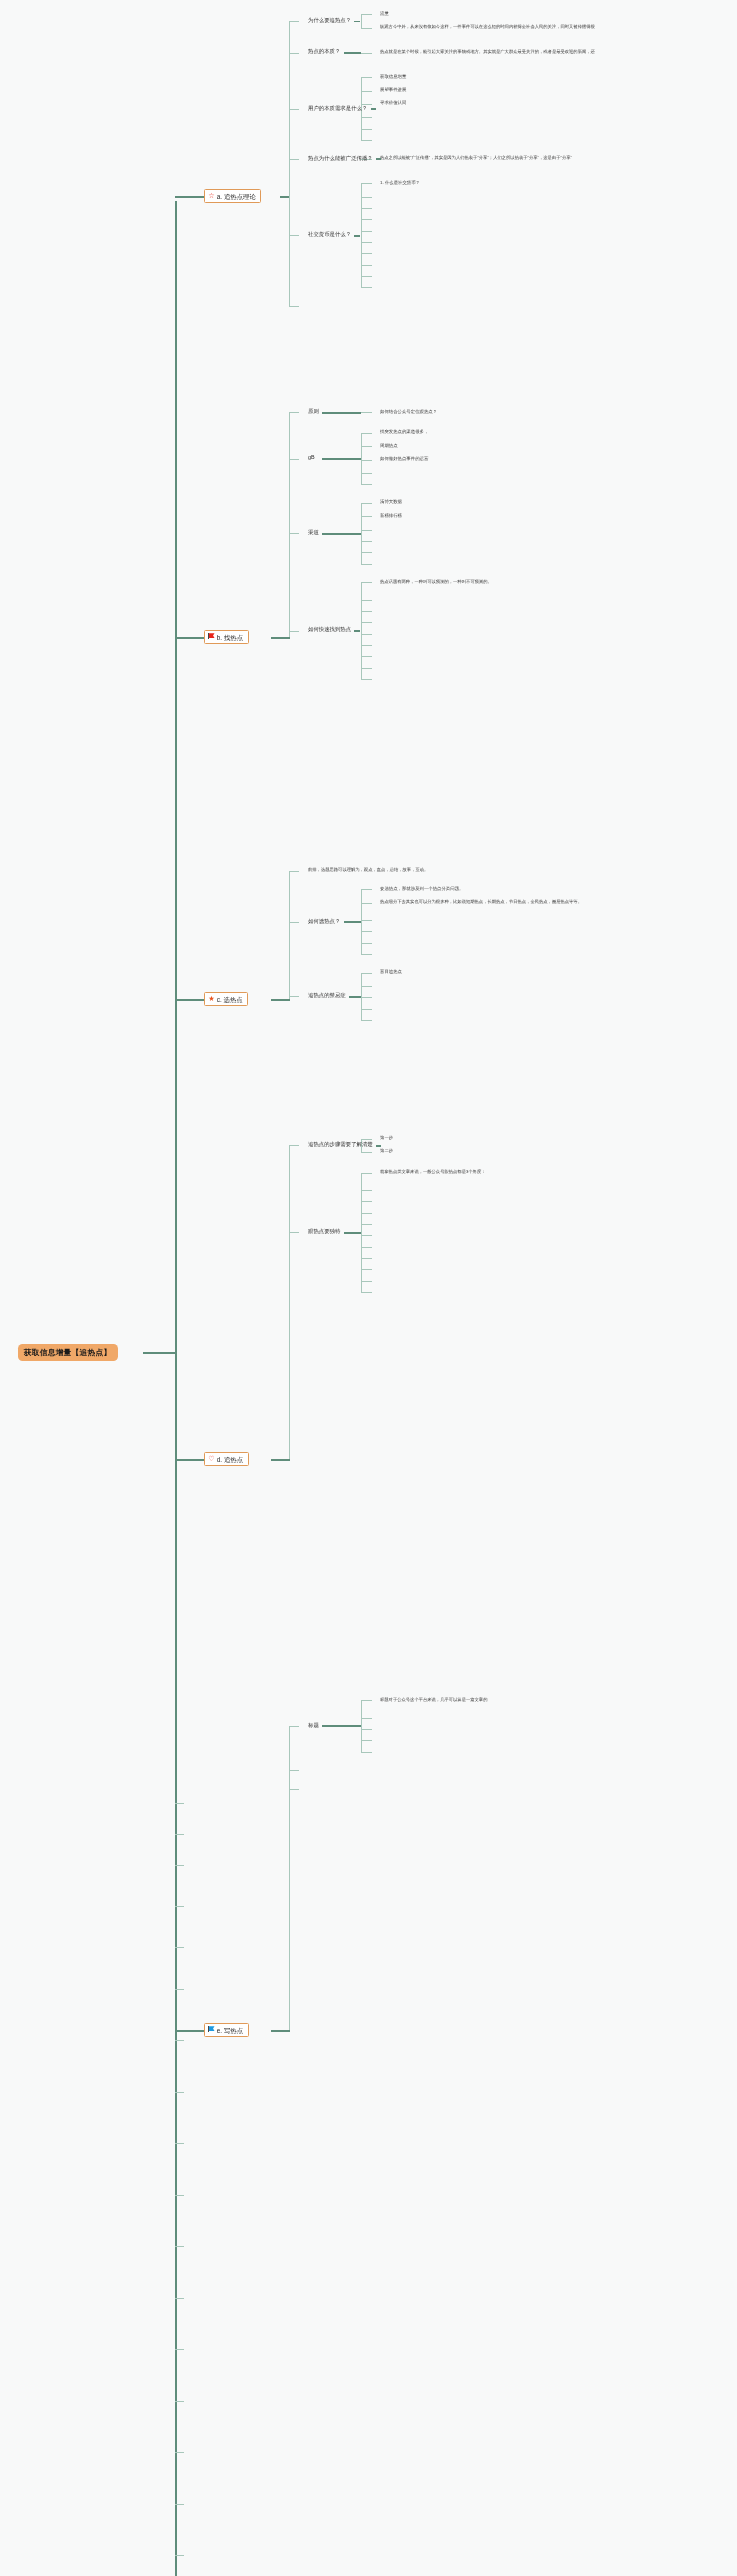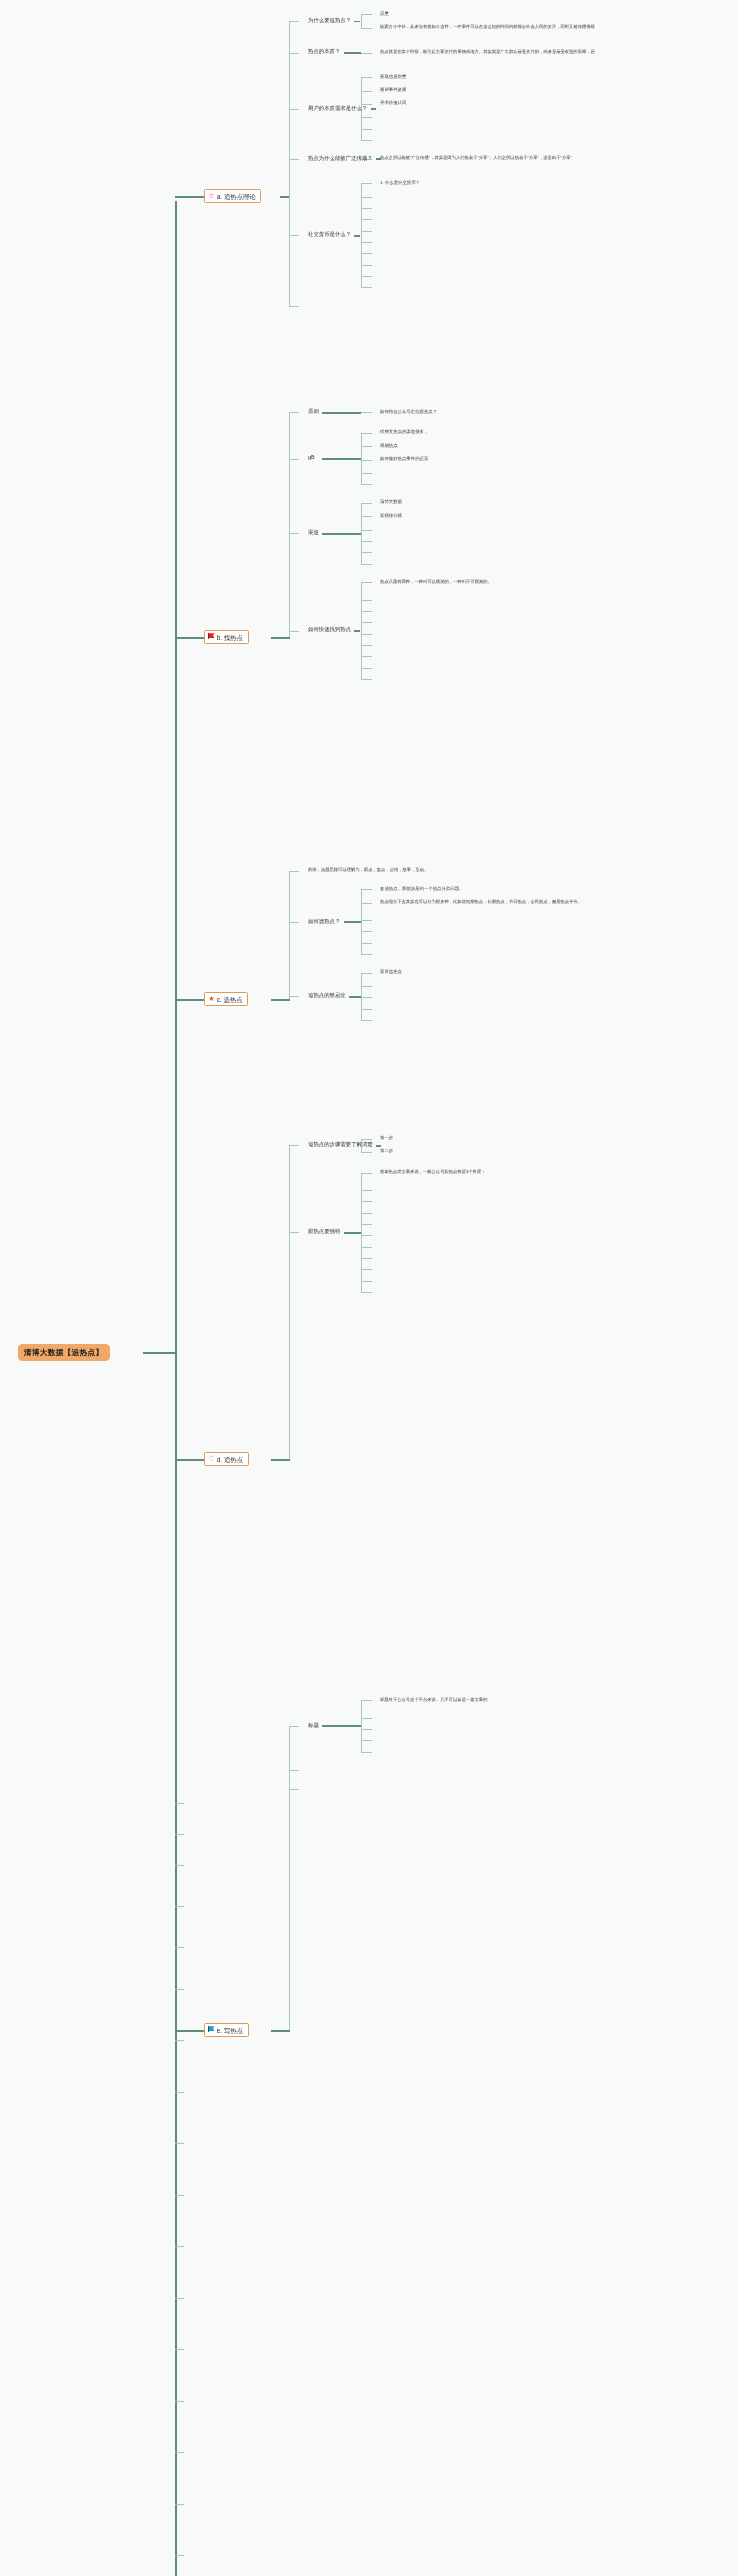--- a/index.html
+++ b/index.html
@@ -86,21 +86,21 @@
     clip-path:polygon(0 0,100% 0,78% 50%,100% 100%,0 100%);
   }
   .flag.red .fbody{background:#e8241a;}
   .flag.blue .fbody{background:#1e9ae0;}
   .flag .fpole{position:absolute;left:0;top:0;width:0.8px;height:6.2px;background:#444;}
 </style>
 </head>
 <body>
 
 <div id="canvas">
-    <div class="node root" style="left: 17.5px; top: 1344px;">清博大数据【追热点】</div>
+    <div class="node root" style="left: 17.5px; top: 1344px;">获取信息增量【追热点】</div>
     <div class="ln h dark" style="left: 143px; top: 1352px; width: 32px; height: 1.5px;"></div>
     <div class="ln v dark" style="left: 175px; top: 201px; width: 1.5px; height: 2468px;"></div>
     <div class="node branch" style="left: 204px; top: 189px;">
       <span class="bico ico-star-outline">☆</span>
       <span class="blabel">a. 追热点理论</span>
     </div>
     <div class="ln h dark" style="left: 175px; top: 196px; width: 29px; height: 1.5px;"></div>
     <div class="ln h" style="left: 361px; top: 14.4px; width: 11.3px; height: 1px;"></div>
     <div class="node lvl3" style="left: 380px; top: 10.8px; max-width: 155px;">流量</div>
     <div class="ln h" style="left: 361px; top: 28px; width: 11.3px; height: 1px;"></div>

